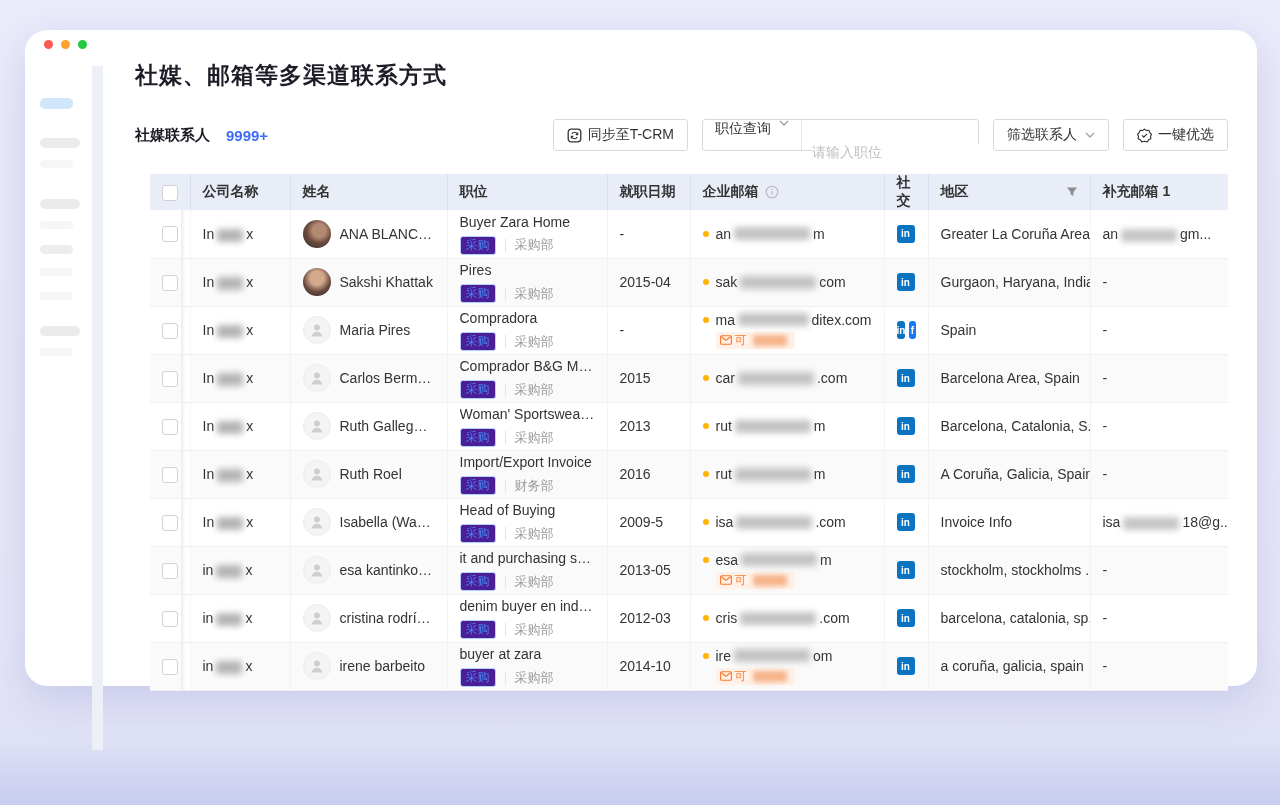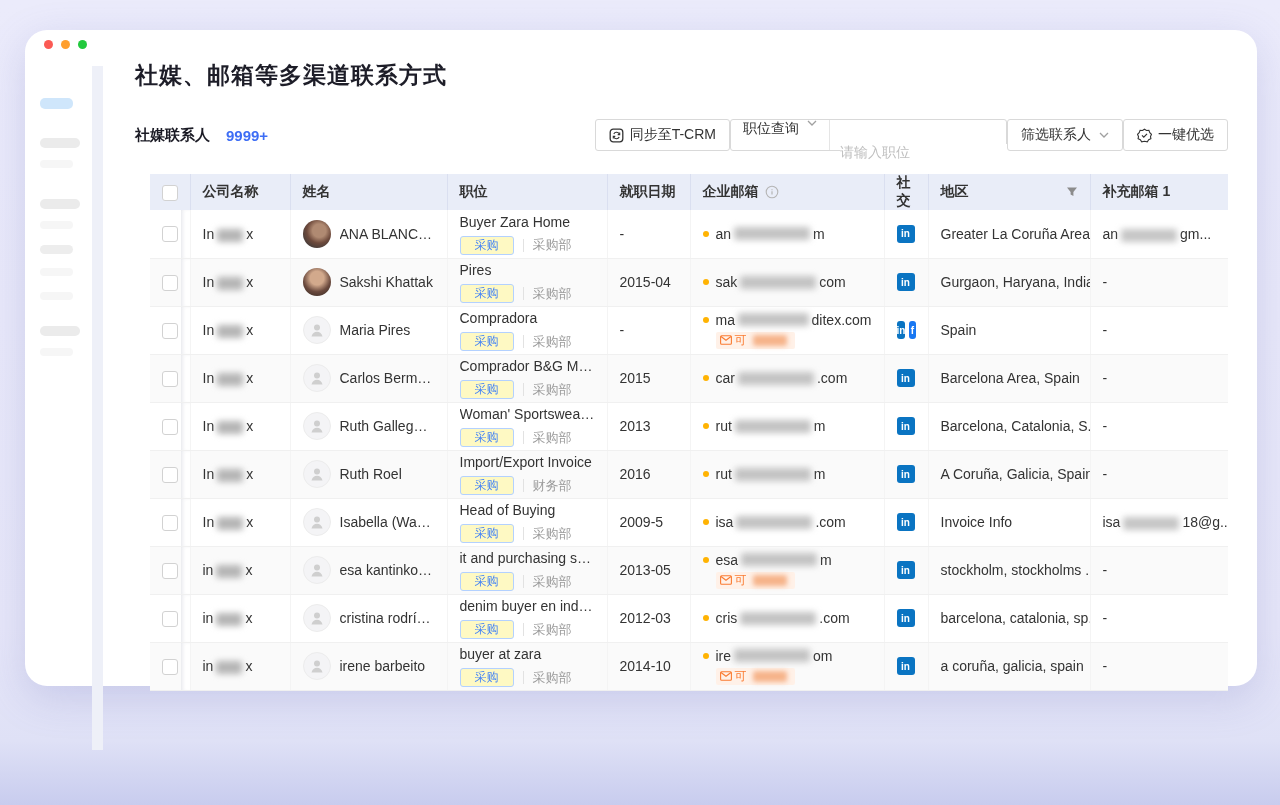--- a/index.html
+++ b/index.html
@@ -17,21 +17,21 @@
   .skel{ position:absolute; border-radius:5px; }
   .vdivider{ position:absolute; left:67px; top:36px; width:11px; height:684px; background:#eef0f8; }
 
   
   .main{ position:absolute; left:110px; top:0; width:1093px; }
   .page-title{ margin-top:30px; font-size:23px; font-weight:700; color:#1d1d28; letter-spacing:1px; }
 
   .toolbar{ margin-top:28px; height:32px; display:flex; align-items:center; }
   .contacts-label{ font-size:15px; font-weight:700; color:#1a1a24; }
   .contacts-count{ font-size:15px; font-weight:700; color:#3d6df5; margin-left:16px; }
-  .actions{ margin-left:auto; display:flex; align-items:center; }
+  .actions{ margin-left:auto; display:flex; gap:14px; align-items:center; }
   .btn{ height:32px; display:flex; align-items:center; gap:6px; padding:0 13px;
     background:#fff; border:1px solid #d9d9d9; border-radius:3px; font-size:14px; color:#333;
     cursor:pointer; white-space:nowrap; }
   .btn svg{ flex:0 0 auto; }
   .chev{ margin-left:2px; }
   .combo{ display:flex; height:32px; border:1px solid #d9d9d9; border-radius:3px; background:#fff; }
   .combo-left{ display:flex; align-items:flex-start; gap:6px; padding:0 12px; font-size:14px; color:#333;
     border-right:1px solid #e5e5e5; cursor:pointer; }
   .combo-input{ display:flex; align-items:center; width:176px; padding:0 10px;margin-top:32px; }
   .combo-input input{ border:none; outline:none; flex:1; font-size:14px; color:#333;
@@ -59,22 +59,22 @@
   .name-cell{ display:flex; align-items:center; gap:9px; }
   .avatar{ width:28px; height:28px; border-radius:50%; flex:0 0 auto; display:flex;
     align-items:center; justify-content:center; overflow:hidden; }
   .av-generic{ background:#f4f4f6; border:1px solid #ececec; }
   .photo-woman-1{ background:radial-gradient(circle at 58% 38%, #b08a72 0 28%, #6e4a3c 52%, #233036 100%); }
   .photo-woman-2{ background:radial-gradient(circle at 50% 36%, #d2a98c 0 30%, #6b4a3e 60%, #2e241e 100%); }
   .nm{ overflow:hidden; text-overflow:ellipsis; white-space:nowrap; }
 
   .pos-title{ line-height:18px; margin-bottom:5px; overflow:hidden; text-overflow:ellipsis; }
   .pos-tags{ display:flex; align-items:center; }
-  .tag{ font-size:12px; color:#4584f5; background:#fef9c3; border:1px solid #b3d1ff;
-    border-radius:3px; padding:0 14px; line-height:17px; }
+  .tag{ font-size:12px; color:#4584f5; background:#4c1d95; border:1px solid #b3d1ff;
+    border-radius:3px; padding:0 5px; line-height:17px; }
   .tag-sep{ width:1px; height:13px; background:#e2e2e2; margin:0 9px; }
   .dept{ font-size:13px; color:#9b9b9b; }
 
   .email-line{ display:flex; align-items:center; }
   .edot{ width:6px; height:6px; border-radius:50%; margin-right:7px; flex:0 0 auto; }
   .badge-line{ margin-top:4px; padding-left:13px; }
   .obadge{ display:inline-flex; align-items:center; gap:3px; background:#fff1e8; color:#fa7b32;
     font-size:12px; line-height:17px; padding:0 5px 0 4px; border-radius:2px; }
 
   .blur{ display:inline-block; vertical-align:middle; border-radius:2px; filter:blur(3px); margin:0 3px; }

